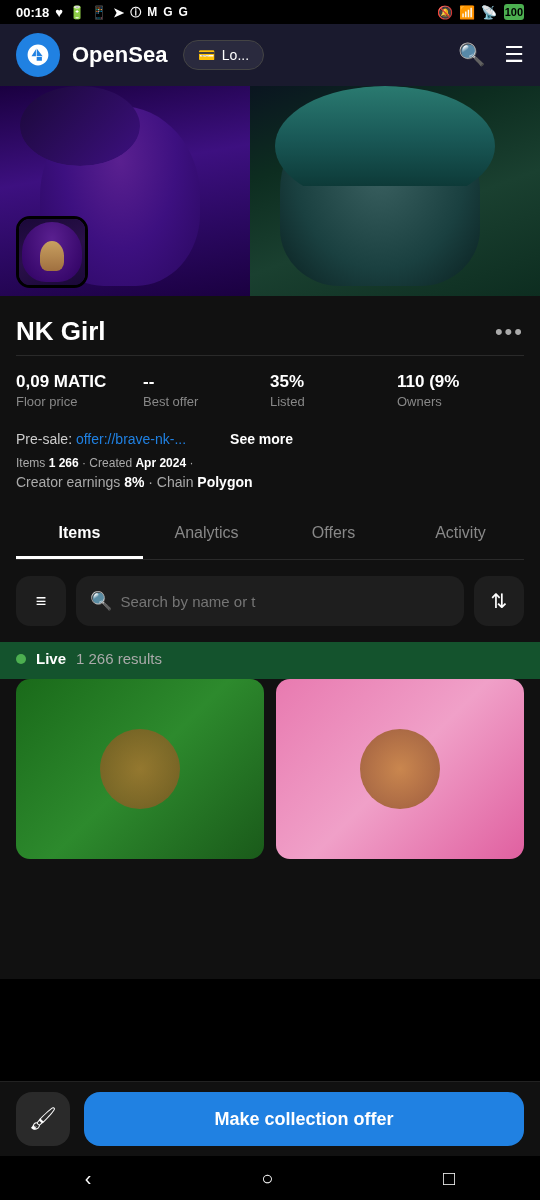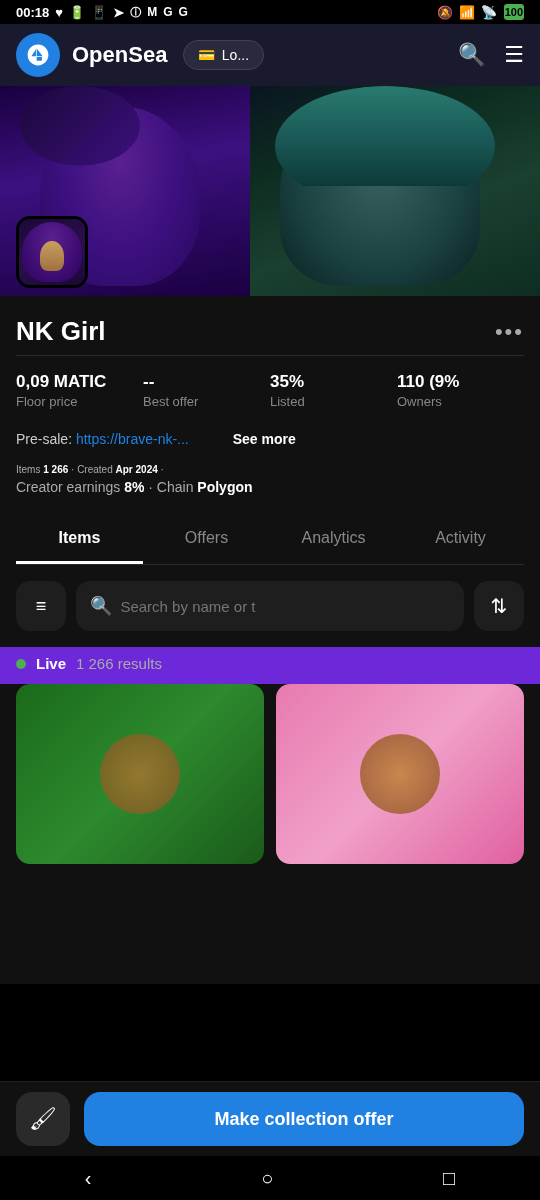--- a/index.html
+++ b/index.html
@@ -183,24 +183,23 @@
     
     .description-row {
       padding: 0 0 6px;
       font-size: 14px;
       color: #ccc;
       line-height: 1.5;
     }
     .link-text { color: #2081e2; }
     .see-more { color: #fff; font-weight: 700; cursor: pointer; }
     .meta-row {
-      font-size: 10px;
+      font-size: 12px;
       color: #aaa;
       margin-bottom: 4px;
-      margin-top: 8px;
     }
     .meta-row span { color: #fff; font-weight: 600; }
     .meta-row2 {
       font-size: 14px;
       color: #aaa;
       margin-bottom: 20px;
     }
     .meta-row2 span { color: #fff; font-weight: 600; }
 
     
@@ -279,21 +278,21 @@
       border: none;
     }
     .sort-icon { font-size: 20px; color: #fff; }
 
     
     .results-row {
       display: flex;
       align-items: center;
       gap: 10px;
       padding: 8px 16px 12px;
-      background: #6d28d9;
+      background: #14532d;
     }
     .live-dot {
       width: 10px;
       height: 10px;
       background: #4caf50;
       border-radius: 50%;
       flex-shrink: 0;
     }
     .live-label { color: #fff; font-weight: 700; font-size: 15px; }
     .results-count { color: #aaa; font-size: 15px; }
@@ -476,35 +475,35 @@
       <div class="stat-label">Listed</div>
     </div>
     <div class="stat-item">
       <div class="stat-value">110 (9%</div>
       <div class="stat-label">Owners</div>
     </div>
   </div>
 
   <div class="description-row">
     <span>Pre-sale: </span>
-    <span class="link-text">https://brave-nk-...</span>
+    <span class="link-text">offer://brave-nk-...</span>
     <span style="margin-left:40px;"></span>
     <span class="see-more">See more</span>
   </div>
   <div class="meta-row">
     Items <span>1 266</span> · Created <span>Apr 2024</span> ·
   </div>
   <div class="meta-row2">
     Creator earnings <span>8%</span> · Chain <span>Polygon</span>
   </div>
 
   <div class="tabs-row">
     <div class="tab active">Items</div>
+    <div class="tab">Analytics</div>
     <div class="tab">Offers</div>
-    <div class="tab">Analytics</div>
     <div class="tab">Activity</div>
   </div>
 </div>
 
 <div class="search-row">
   <button class="filter-btn">
     <span class="filter-icon">≡</span>
   </button>
   <div class="search-input-wrap">
     <span class="search-icon-inner">🔍</span>

